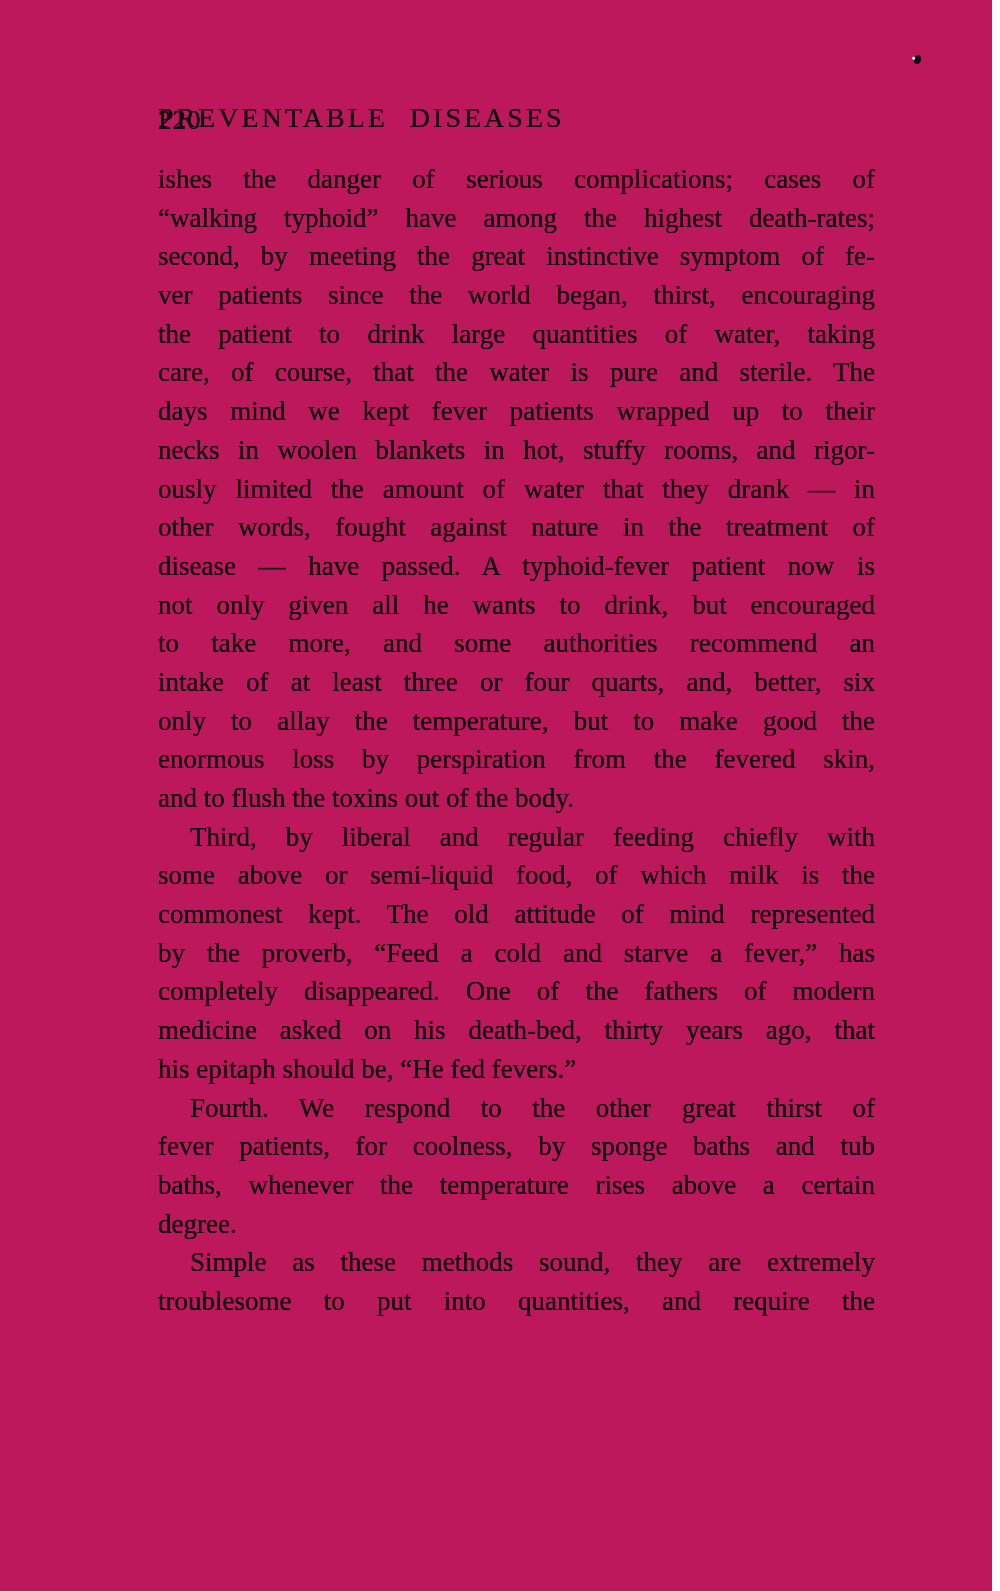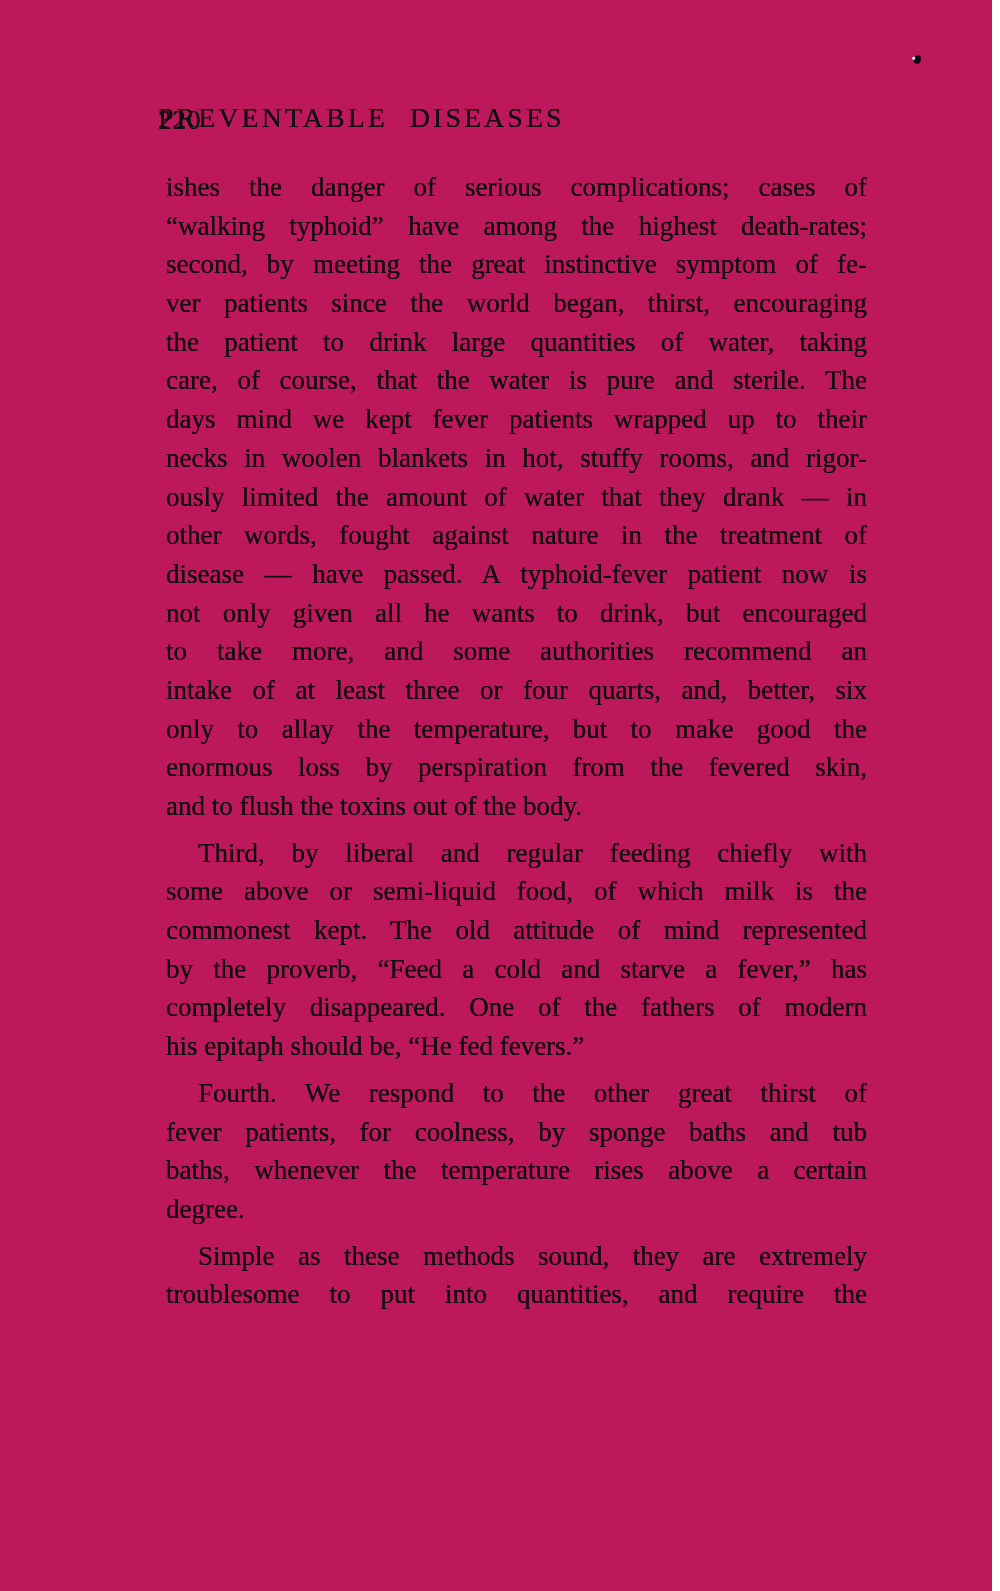--- a/index.html
+++ b/index.html
@@ -43,21 +43,21 @@
   
   .text {
     position: absolute;
     left: 158px;
     top: 160px;
     width: 717px;
     font-size: 27px;
     line-height: 38.7px;
     text-shadow: 0 0 0.5px rgba(0,0,0,0.9);
   }
-  .para { margin: 8px; padding: 0; }
+  .para { margin: 0; padding: 0; }
   .line {
     text-align: justify;
     text-align-last: justify;
     -moz-text-align-last: justify;
     height: 38.7px;
     overflow: visible;
   }
   .line.last {
     text-align-last: left;
     -moz-text-align-last: left;
@@ -113,20 +113,21 @@
         <div class="line">only to allay the temperature, but to make good the</div>
         <div class="line">enormous loss by perspiration from the fevered skin,</div>
         <div class="line last">and to flush the toxins out of the body.</div>
       </div>
       <div class="para">
         <div class="line indent">Third, by liberal and regular feeding chiefly with</div>
         <div class="line">some above or semi-liquid food, of which milk is the</div>
         <div class="line">commonest kept. The old attitude of mind represented</div>
         <div class="line">by the proverb, “Feed a cold and starve a fever,” has</div>
         <div class="line">completely disappeared. One of the fathers of modern</div>
+        <div class="line">medicine asked on his death-bed, thirty years ago, that</div>
         <div class="line last">his epitaph should be, “He fed fevers.”</div>
       </div>
       <div class="para">
         <div class="line indent">Fourth. We respond to the other great thirst of</div>
         <div class="line">fever patients, for coolness, by sponge baths and tub</div>
         <div class="line">baths, whenever the temperature rises above a certain</div>
         <div class="line last">degree.</div>
       </div>
       <div class="para">
         <div class="line indent">Simple as these methods sound, they are extremely</div>

